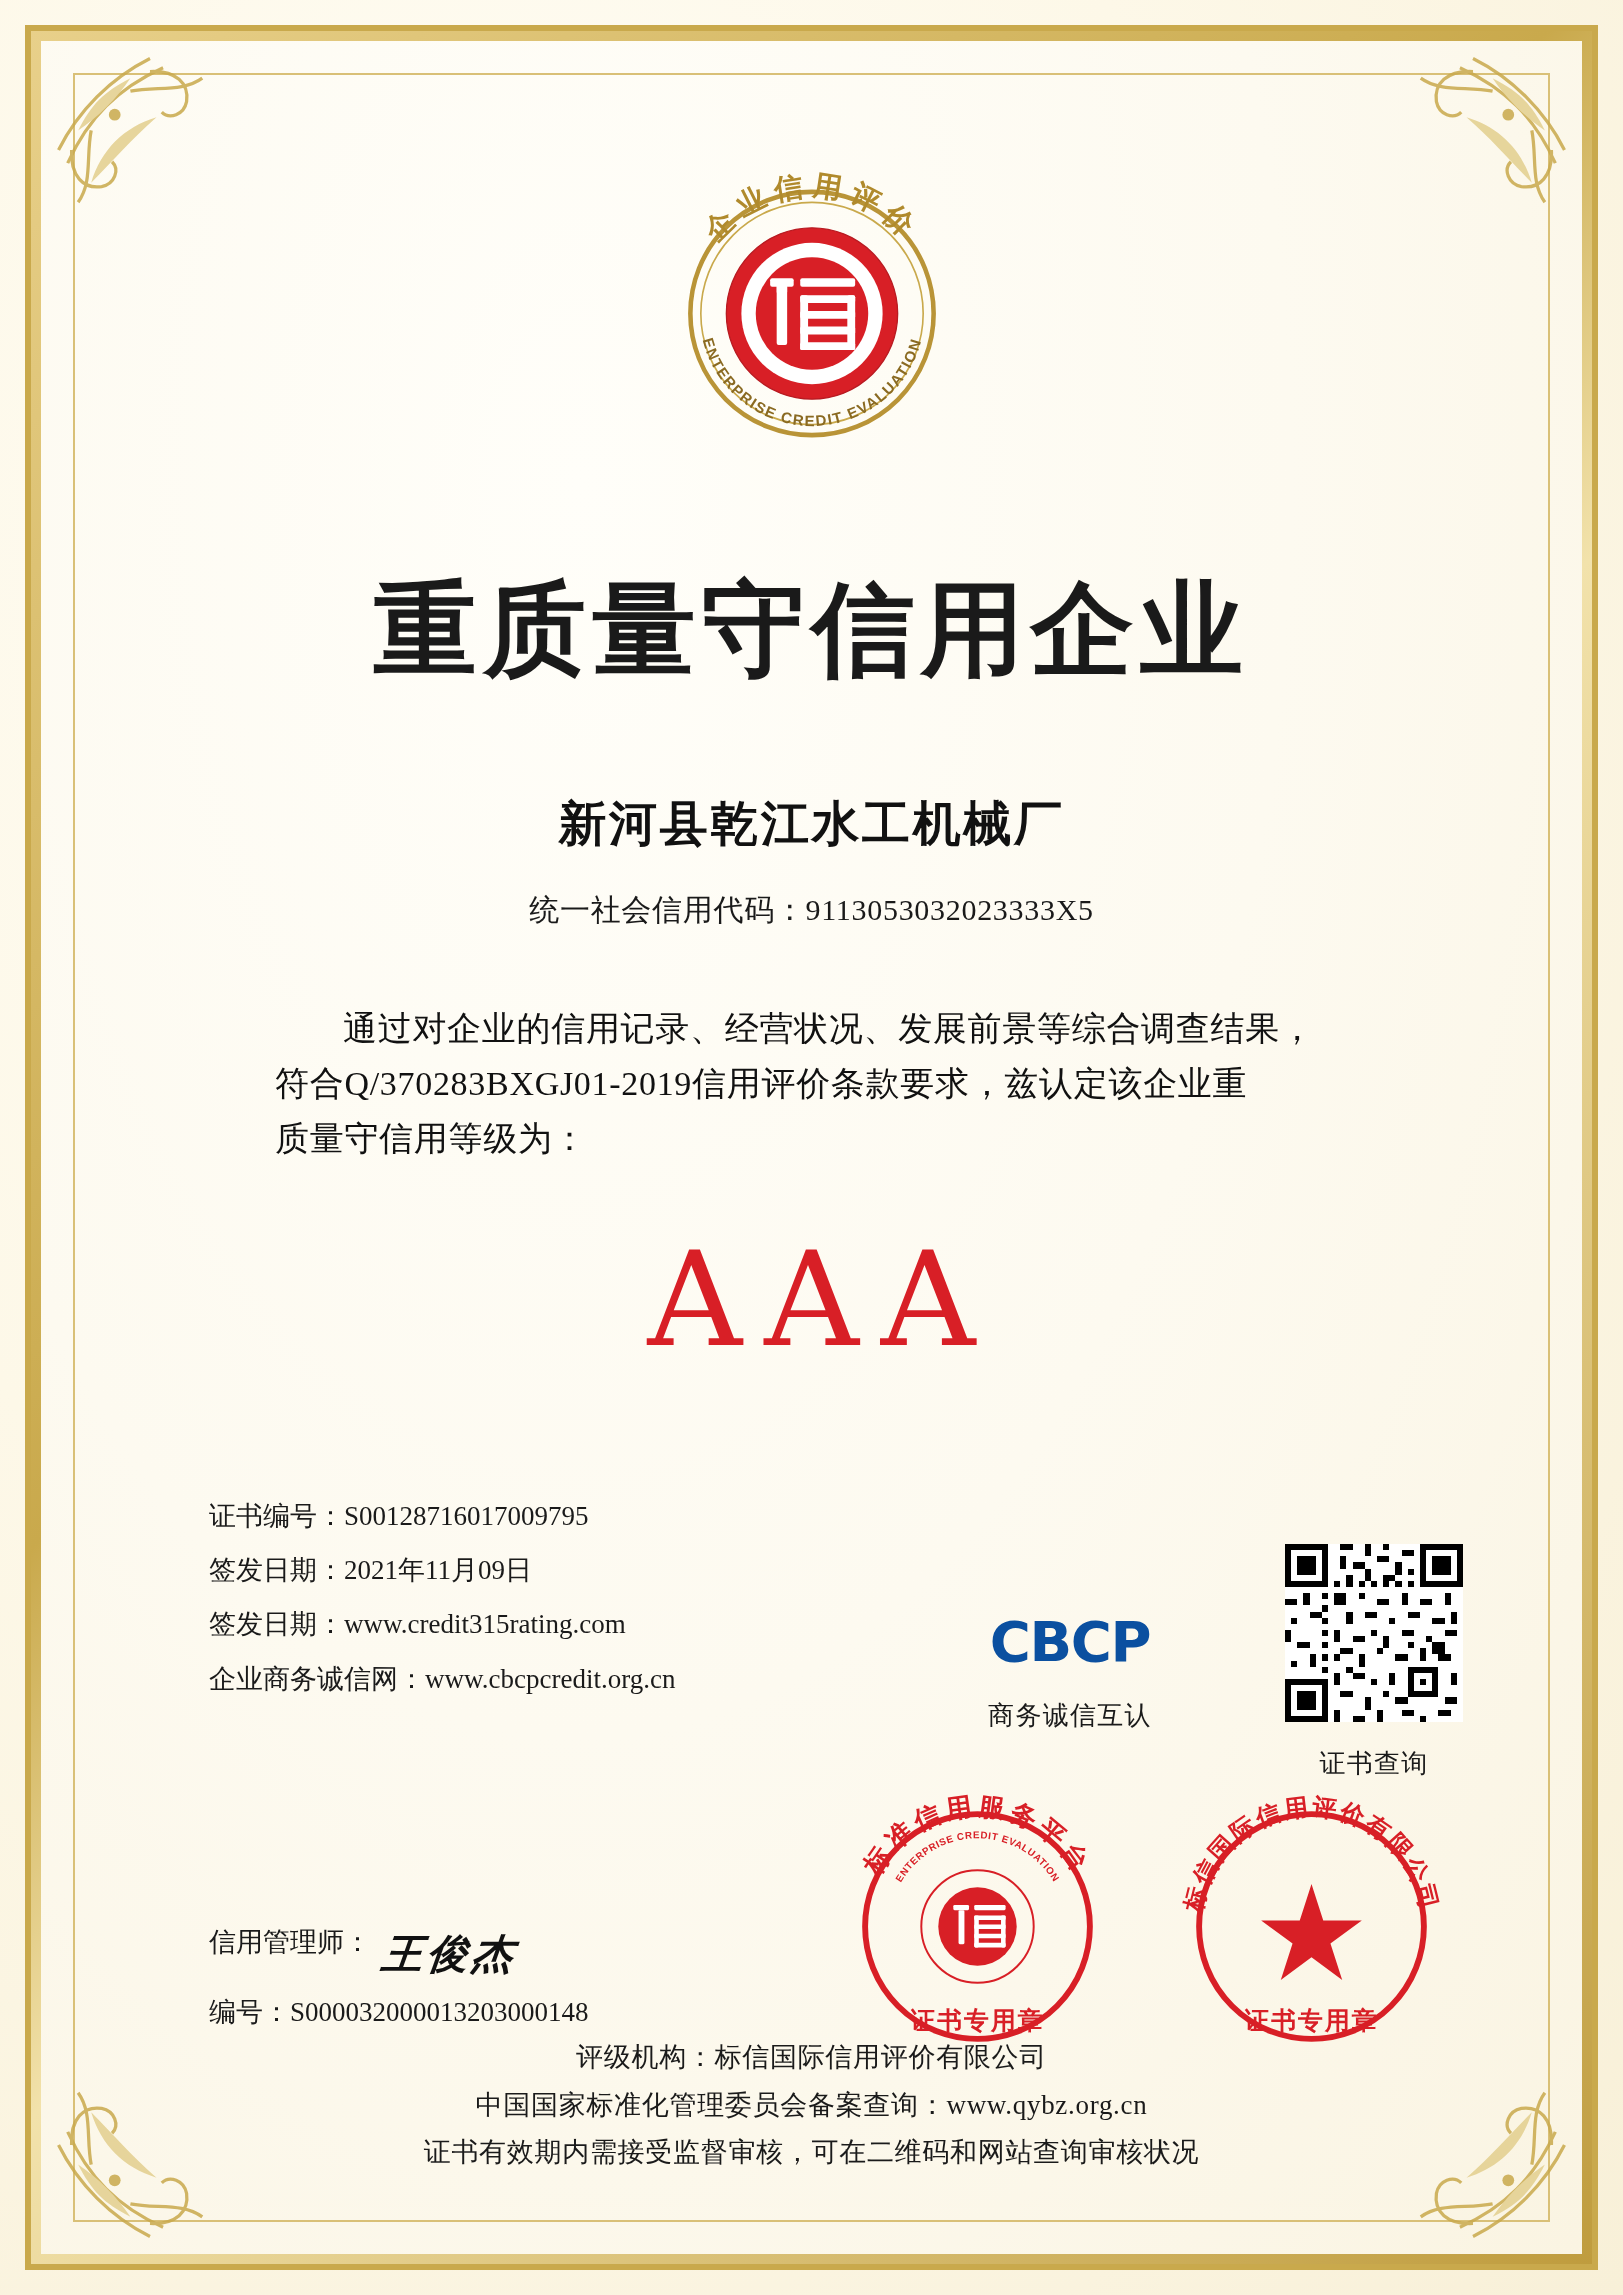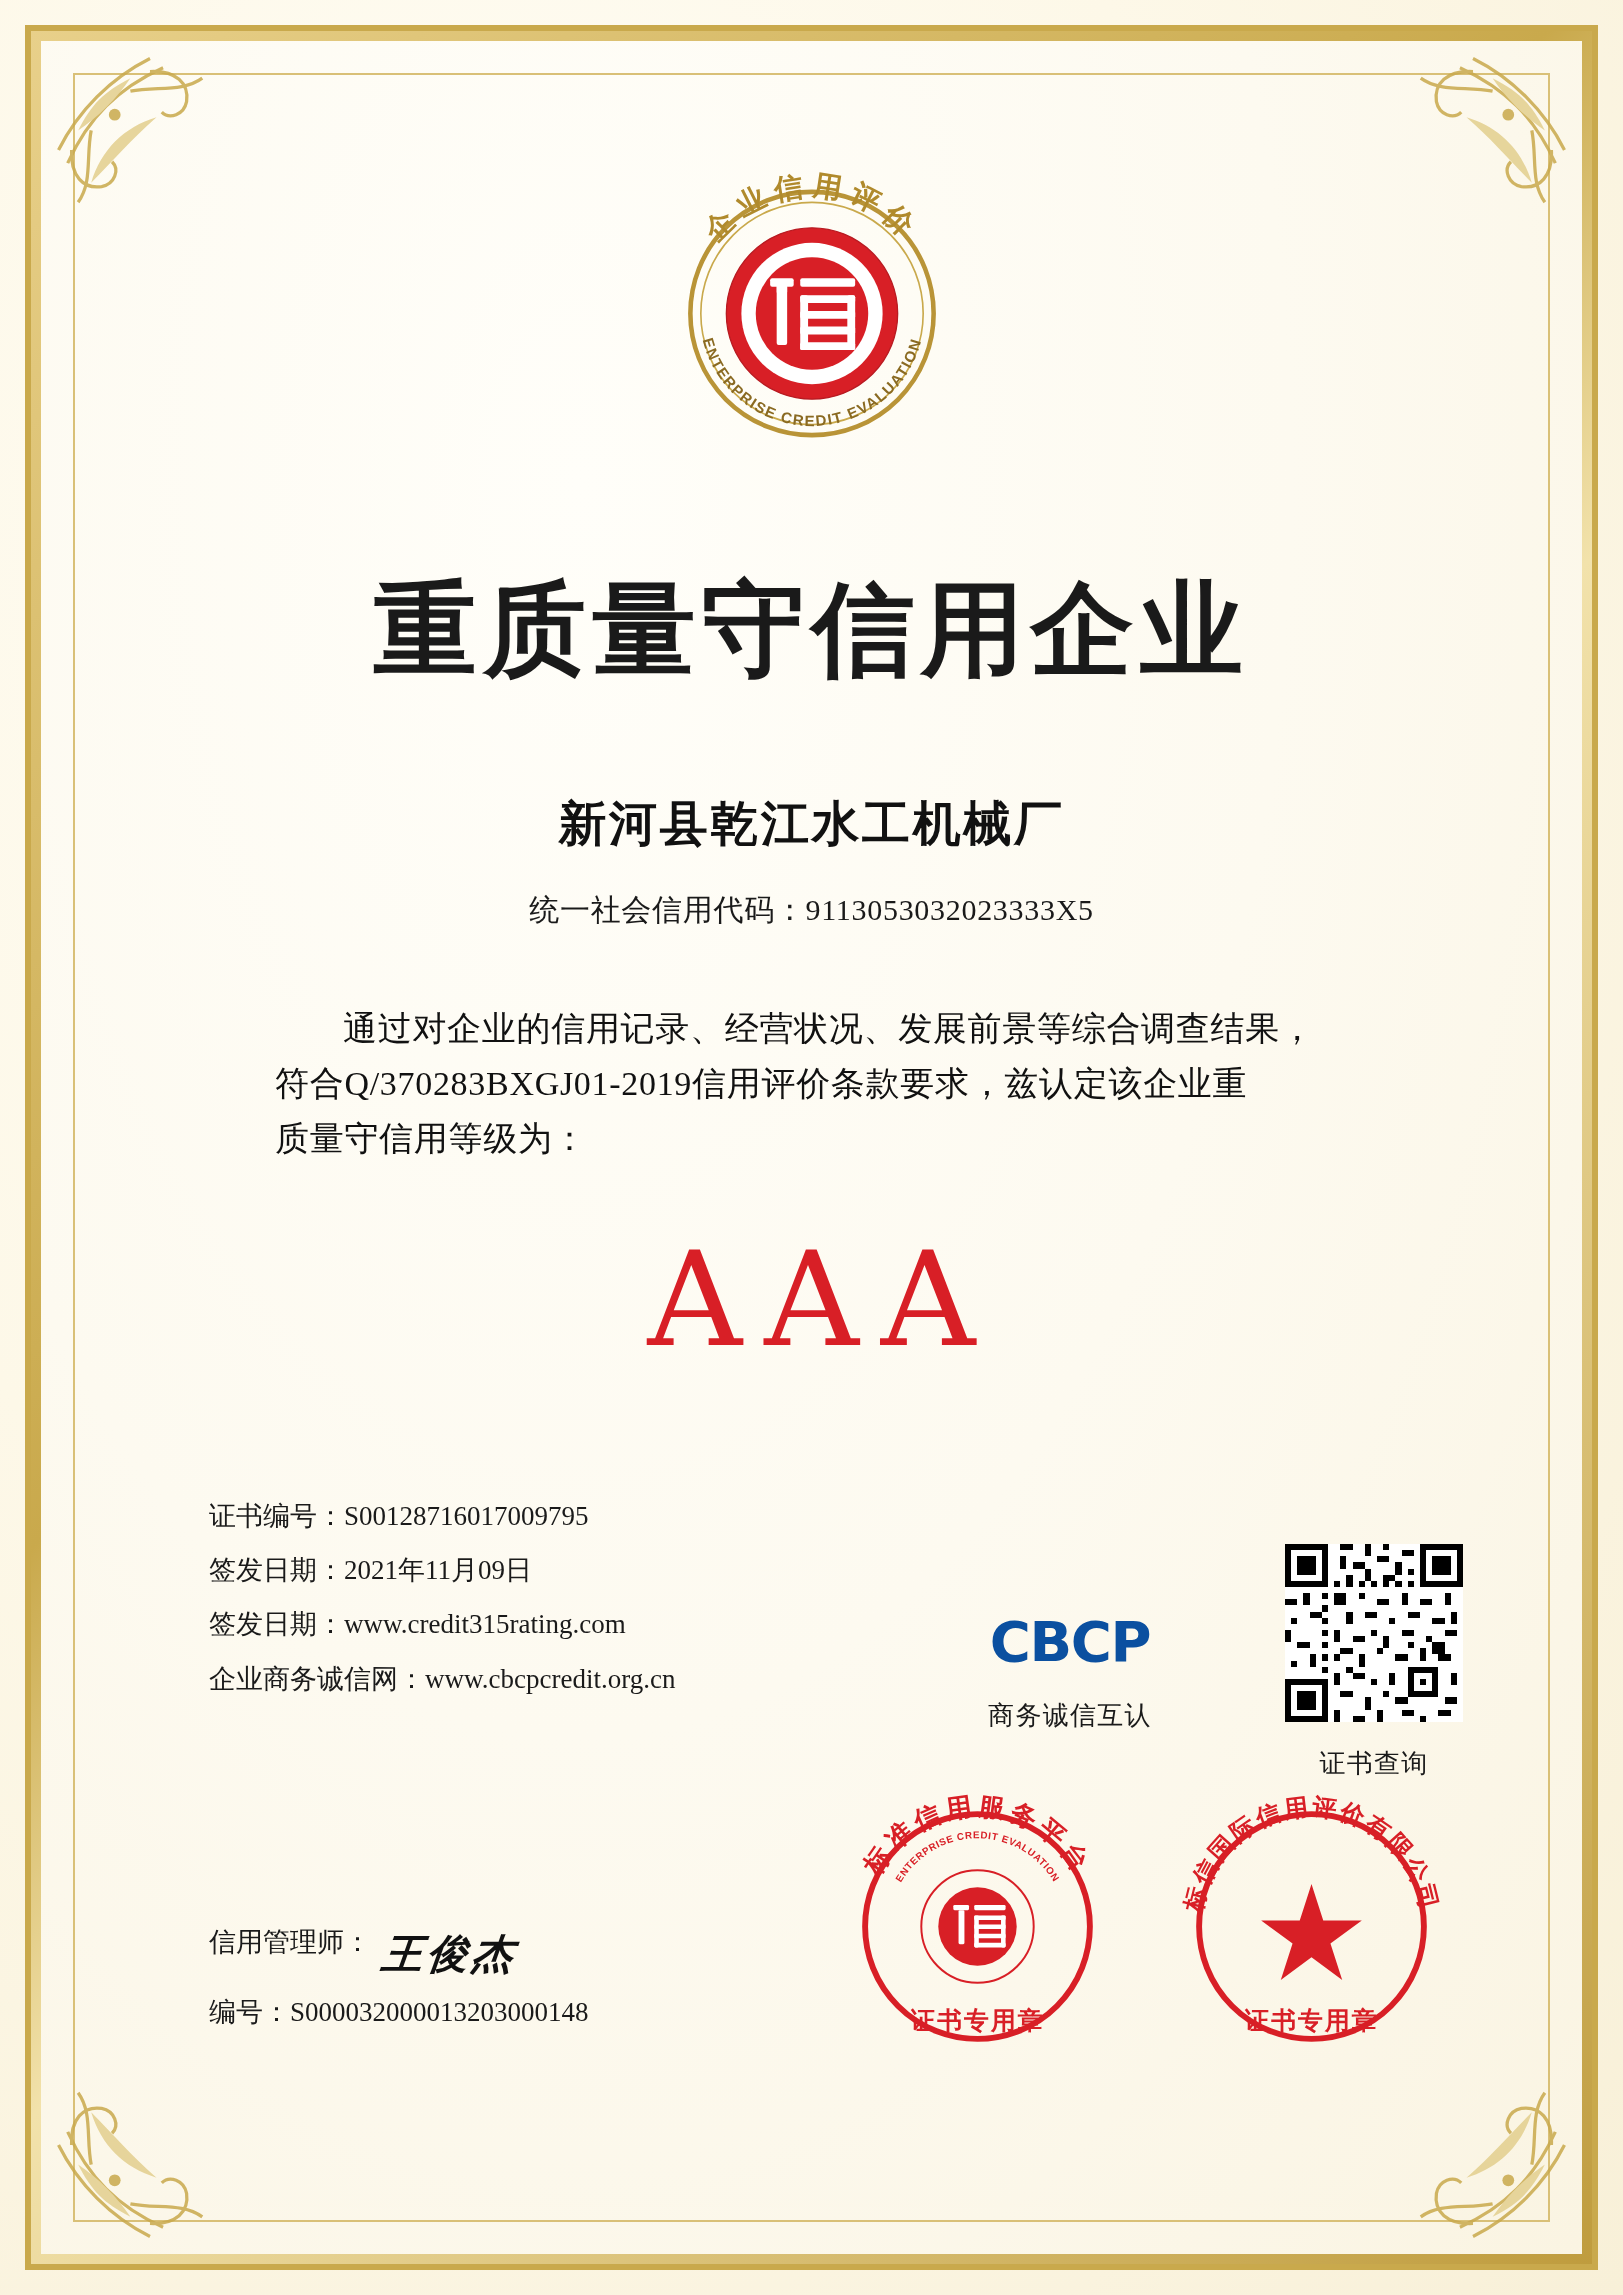--- a/index.html
+++ b/index.html
@@ -574,16 +574,21 @@
       <div class="sign-row">
         <span>信用管理师：</span>
         <span class="sig-name">王俊杰</span>
       </div>
       <div class="sign-row">
         <span>编号：</span>
           <span>S000032000013203000148</span>
       </div>
     </div>
 
+    <div class="footer">
+      <div>评级机构：标信国际信用评价有限公司</div>
+      <div>中国国家标准化管理委员会备案查询：www.qybz.org.cn</div>
+      <div>证书有效期内需接受监督审核，可在二维码和网站查询审核状况</div>
+    </div>
 
   </div>
 </div>
 
 
 </body></html>

